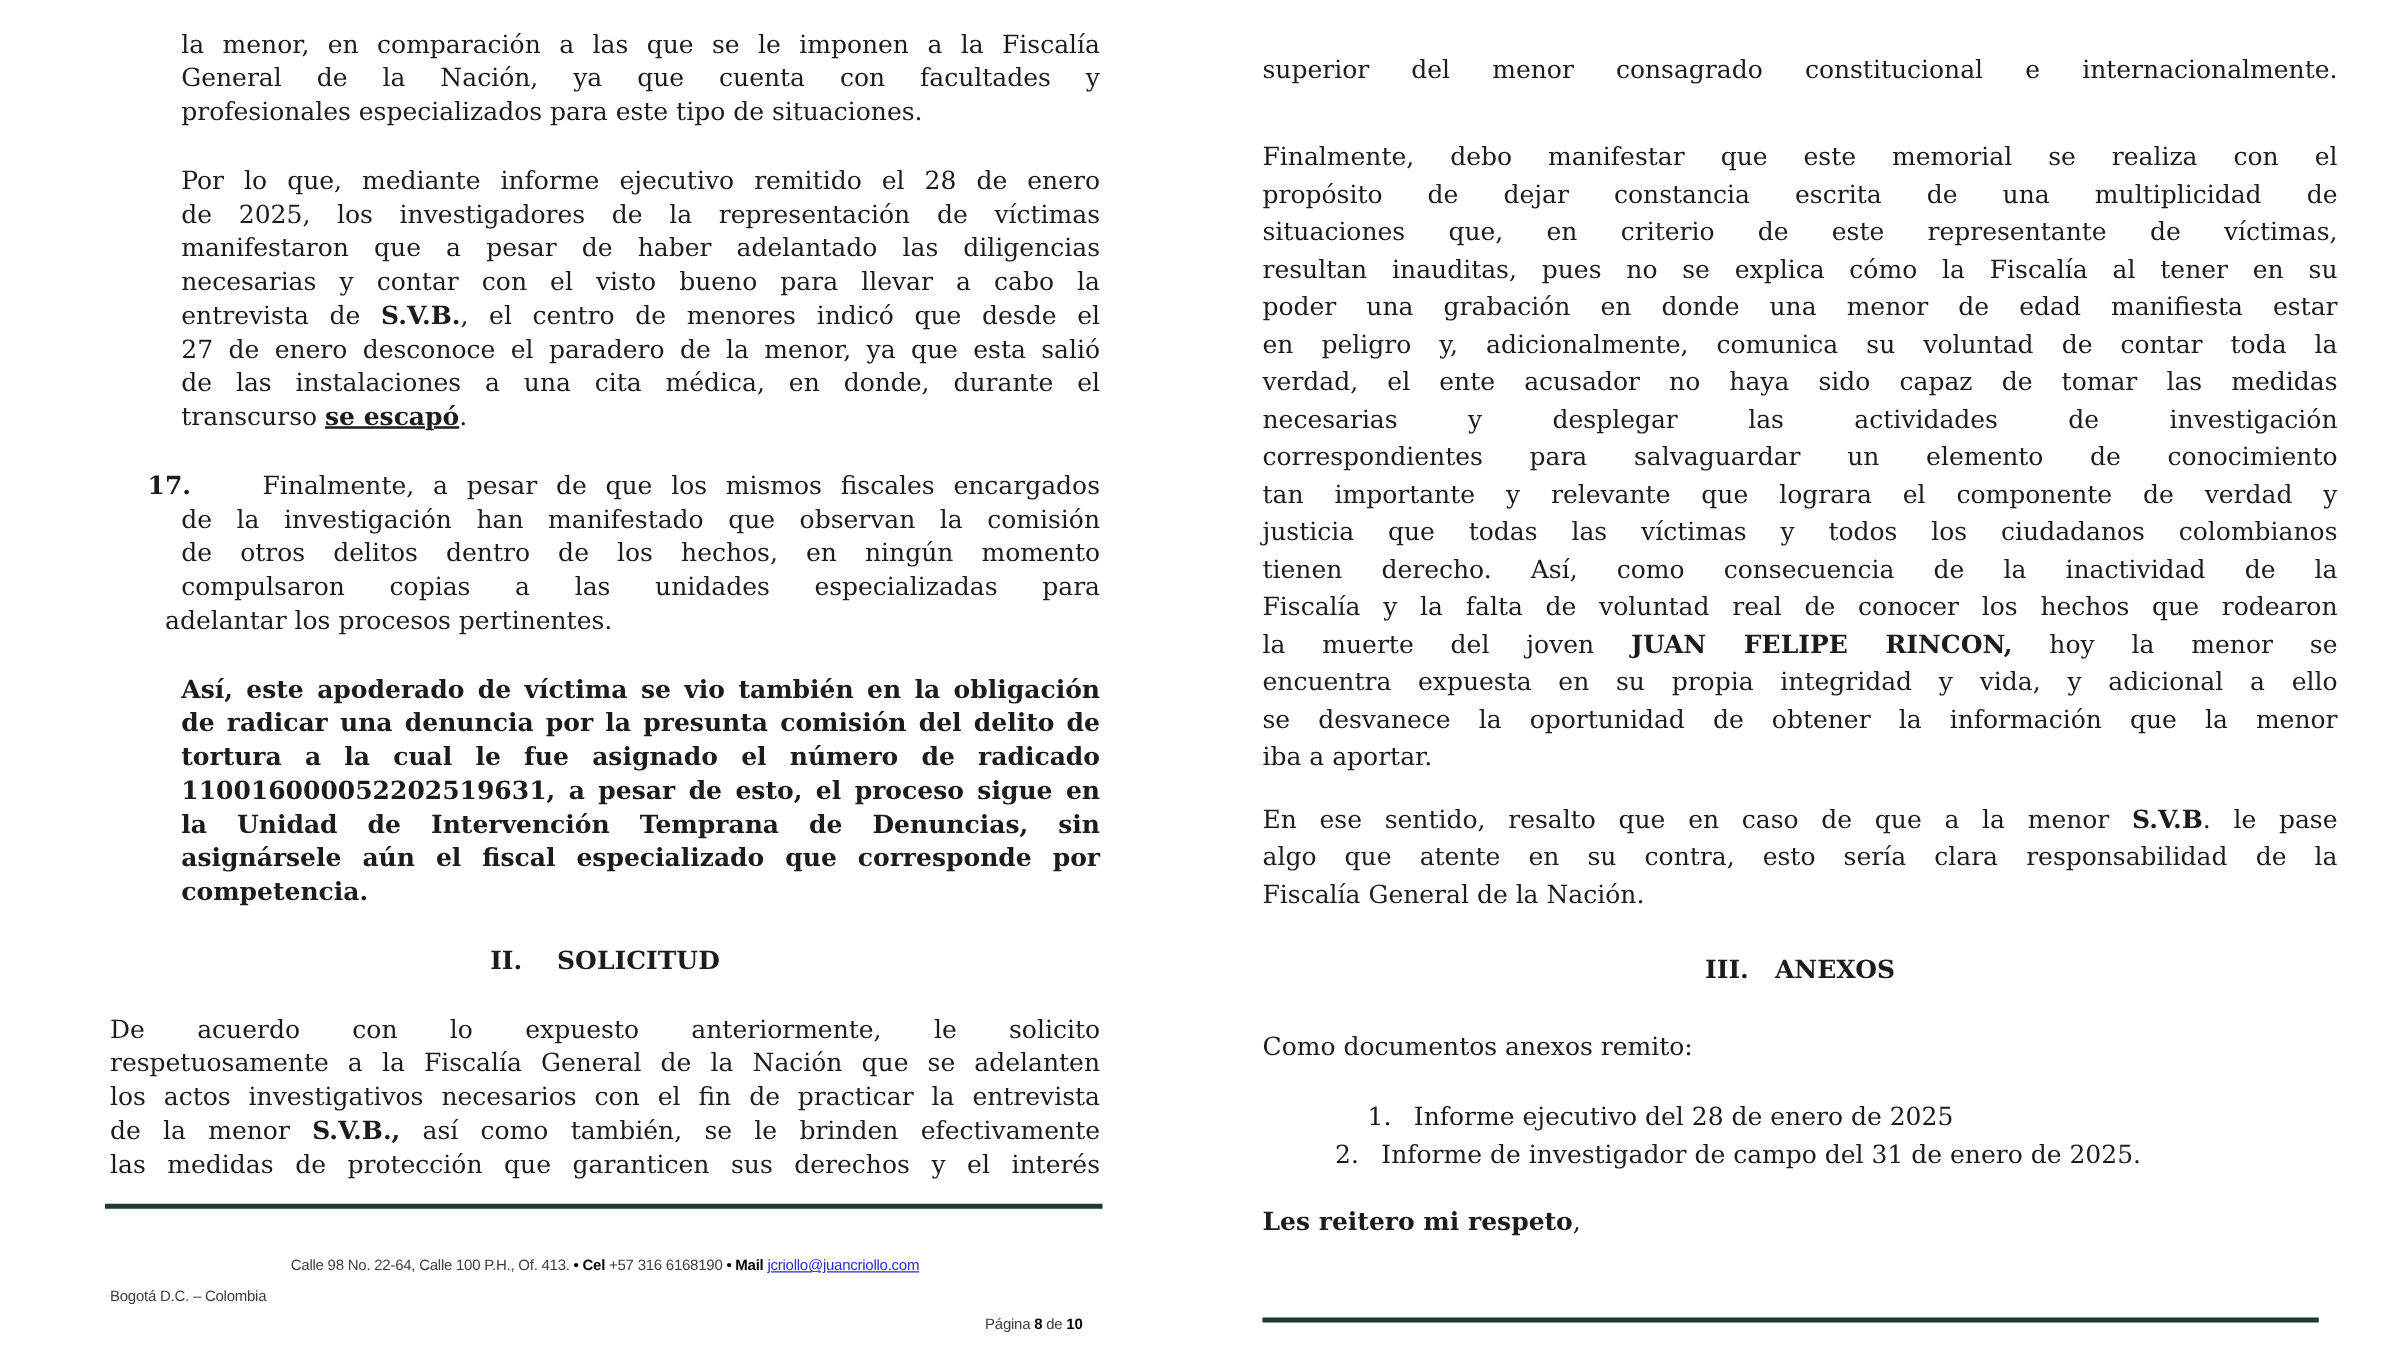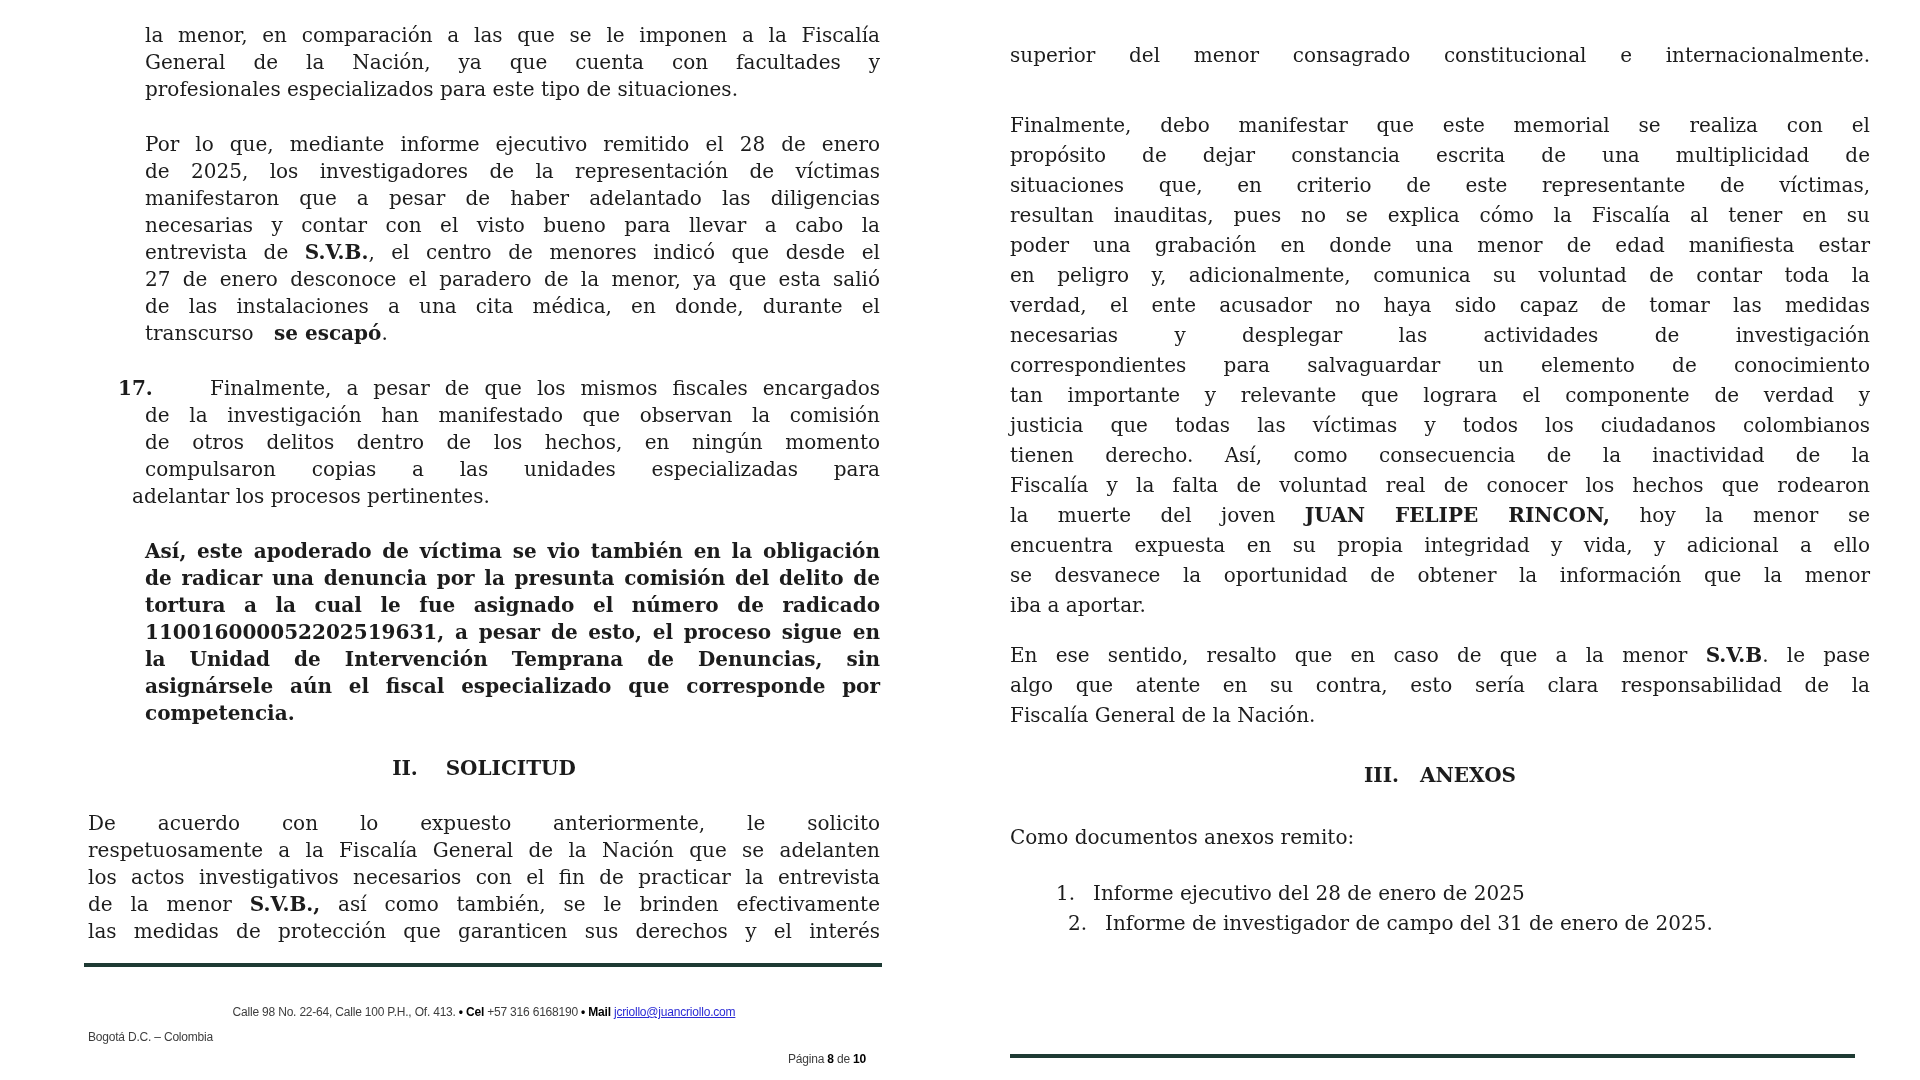--- a/index.html
+++ b/index.html
@@ -11,21 +11,21 @@
   }
   .col{position:absolute;}
   .page-left{left:88px;top:22px;width:792px;}
   .page-right{left:1010px;top:40px;width:860px;}
   .line{font-size:20px;white-space:normal;}
   .page-left .line{line-height:27px;}
   .page-right .line{line-height:30px;}
   .just{text-align:justify;text-align-last:justify;}
   .ctr{text-align:center;}
   .b{font-weight:700;}
-  .u{margin-left:14px;}
+  .u{text-decoration:underline;}
   .ib{display:inline-block;}
   .link{color:var(--link);text-decoration:underline;cursor:pointer;}
   .rule{position:absolute;height:4px;background:#1e3a33;}
   #rule-left{left:84px;top:963px;width:798px;}
   #rule-right{left:1010px;top:1054px;width:845px;}
   .footer-text{
     position:absolute;font-family:"Liberation Sans", sans-serif;
     font-size:12px;line-height:22px;color:#3d3d3d;letter-spacing:-0.2px;
   }
   .footer-text .b{color:#000;}
@@ -107,22 +107,25 @@
       <div class="line just"><span>algo que atente en su contra, esto sería clara responsabilidad de la</span></div>
       <div class="line"><span>Fiscalía General de la Nación.</span></div>
     </div>
     <div style="margin-top: 30px;">
       <div class="line ctr"><span class="b">III.&nbsp;&nbsp;&nbsp;ANEXOS</span></div>
     </div>
     <div style="margin-top: 32px;">
       <div class="line"><span>Como documentos anexos remito:</span></div>
     </div>
     <div style="margin-top: 26px;">
-      <div class="line" style="margin-left: 46px;"><span class="ib" style="width: 37px;">1.</span><span>Informe ejecutivo del 28 de enero de 2025</span></div>
+      <div class="line" style="margin-left: 84px;"><span class="ib" style="width: 37px;">1.</span><span>Informe ejecutivo del 28 de enero de 2025</span></div>
       <div class="line" style="margin-left: 58px;"><span class="ib" style="width: 37px;">2.</span><span>Informe de investigador de campo del 31 de enero de 2025.</span></div>
+    </div>
+    <div style="margin-top: 24px;">
+      <div class="line"><span class="b">Les reitero mi respeto</span><span>,</span></div>
     </div>
   </div>
 
 <div class="rule" id="rule-left" style="background: rgb(30, 58, 51);"></div>
 <div class="footer-text" id="footer-address" style="color: rgb(61, 61, 61);"><span>Calle 98 No. 22-64, Calle 100 P.H., Of. 413. </span><span class="b">• Cel</span><span> +57 316 6168190 </span><span class="b">• Mail</span><span> </span><span class="link">jcriollo@juancriollo.com</span></div>
 <div class="footer-text" id="footer-city" style="color: rgb(61, 61, 61);">Bogotá D.C. – Colombia</div>
 <div class="footer-text" id="footer-page" style="color: rgb(61, 61, 61);"><span>Página </span><span class="b">8</span><span> de </span><span class="b">10</span></div>
 
 <div class="rule" id="rule-right" style="background: rgb(30, 58, 51);"></div>
 

